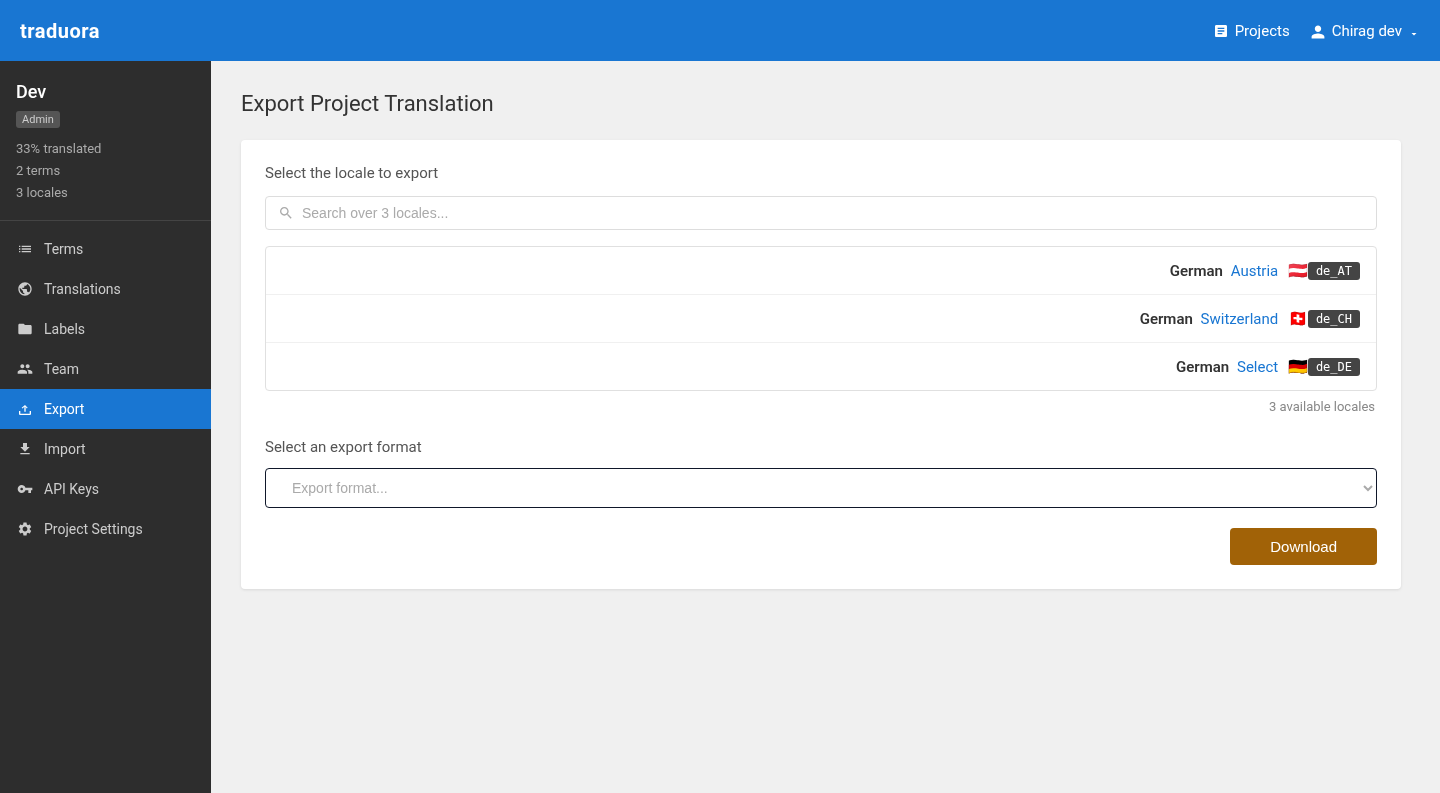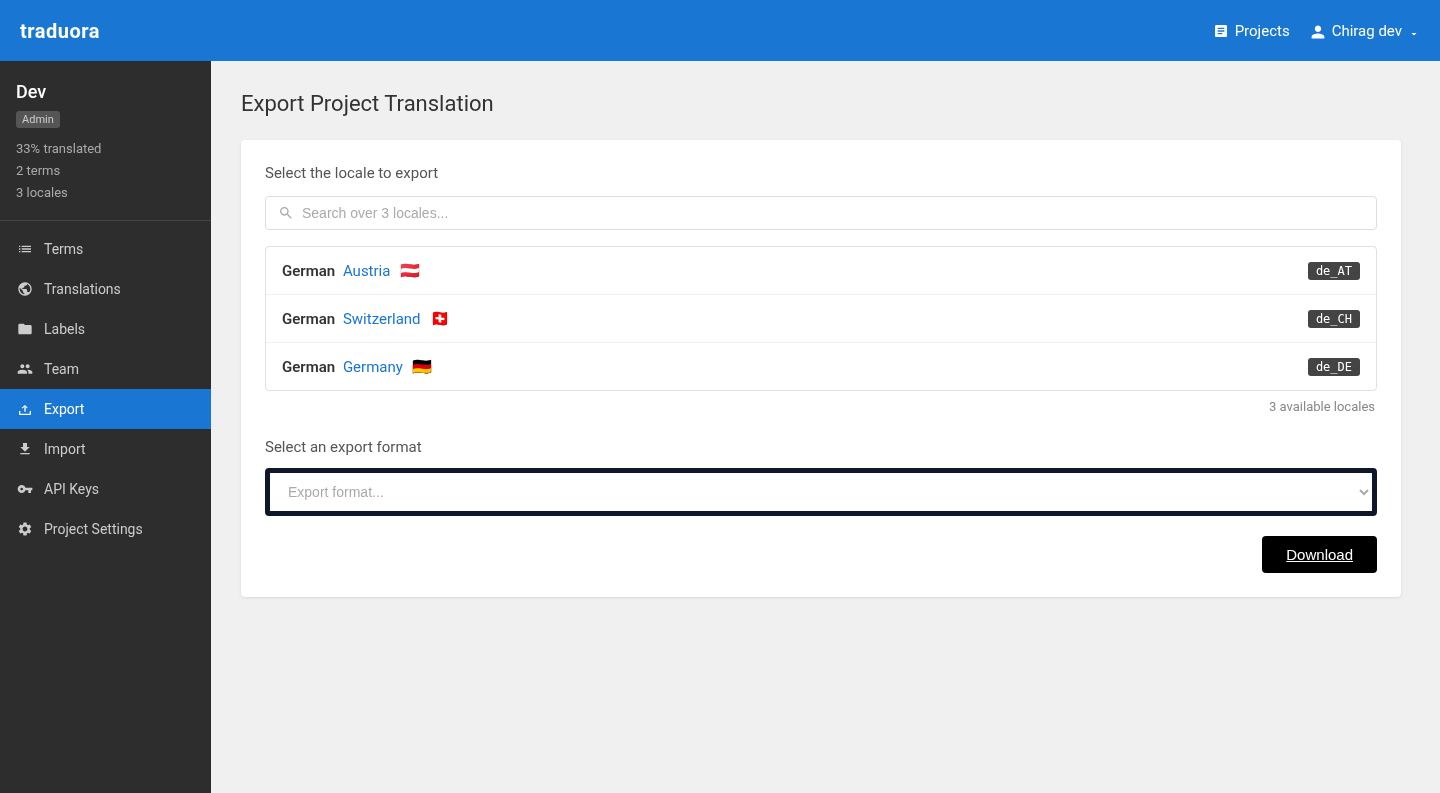--- a/index.html
+++ b/index.html
@@ -160,21 +160,21 @@
     
     .locale-list {
       border: 1px solid #e0e0e0;
       border-radius: 4px;
       overflow: hidden;
       margin-bottom: 8px;
     }
     .locale-item {
       display: flex;
       align-items: center;
-      justify-content: space-between;
+      justify-content: flex-end;
       padding: 14px 16px;
       border-bottom: 1px solid #f0f0f0;
       cursor: pointer;
       transition: background 0.1s;
     }
     .locale-item:last-child { border-bottom: none; }
     .locale-name {
       font-size: 15px;
       color: #333;
     }
@@ -198,45 +198,44 @@
     }
 
     
     .export-format-label {
       font-size: 15px;
       color: #555;
       margin-bottom: 12px;
     }
     .format-select {
       width: 100%;
-      padding: 10px 14px;
-      border: 5px solid #0f172a;
+      padding: 10px 22px;
+      border: 1px solid #0f172a;
       border-radius: 4px;
       font-size: 14px;
       color: #aaa;
       appearance: auto;
       background: white;
       cursor: pointer;
       outline: none;
     }
     .download-row {
       display: flex;
       justify-content: flex-end;
       margin-top: 20px;
     }
     .download-btn {
-      background: #000000;
+      background: #a16207;
       color: white;
       border: none;
-      padding: 10px 24px;
+      padding: 10px 40px;
       border-radius: 4px;
       font-size: 15px;
       cursor: pointer;
       transition: background 0.15s;
-      text-decoration: underline;
     }
 
     
     .icon-svg { width: 16px; height: 16px; fill: currentColor; }
   </style>
 </head>
 <body>
 
 <nav class="topnav">
   <span class="topnav-logo">traduora</span>
@@ -382,21 +381,21 @@
             <span class="lang">German</span>
             <span class="region">Switzerland</span>
             <span class="locale-flag">🇨🇭</span>
           </div>
           <span class="locale-code">de_CH</span>
         </div>
 
         <div class="locale-item">
           <div class="locale-name">
             <span class="lang">German</span>
-            <span class="region">Germany</span>
+            <span class="region">Select</span>
             <span class="locale-flag">🇩🇪</span>
           </div>
           <span class="locale-code">de_DE</span>
         </div>
       </div>
 
       <div class="available-count">3 available locales</div>
 
       
       <div class="export-format-label">Select an export format</div>

